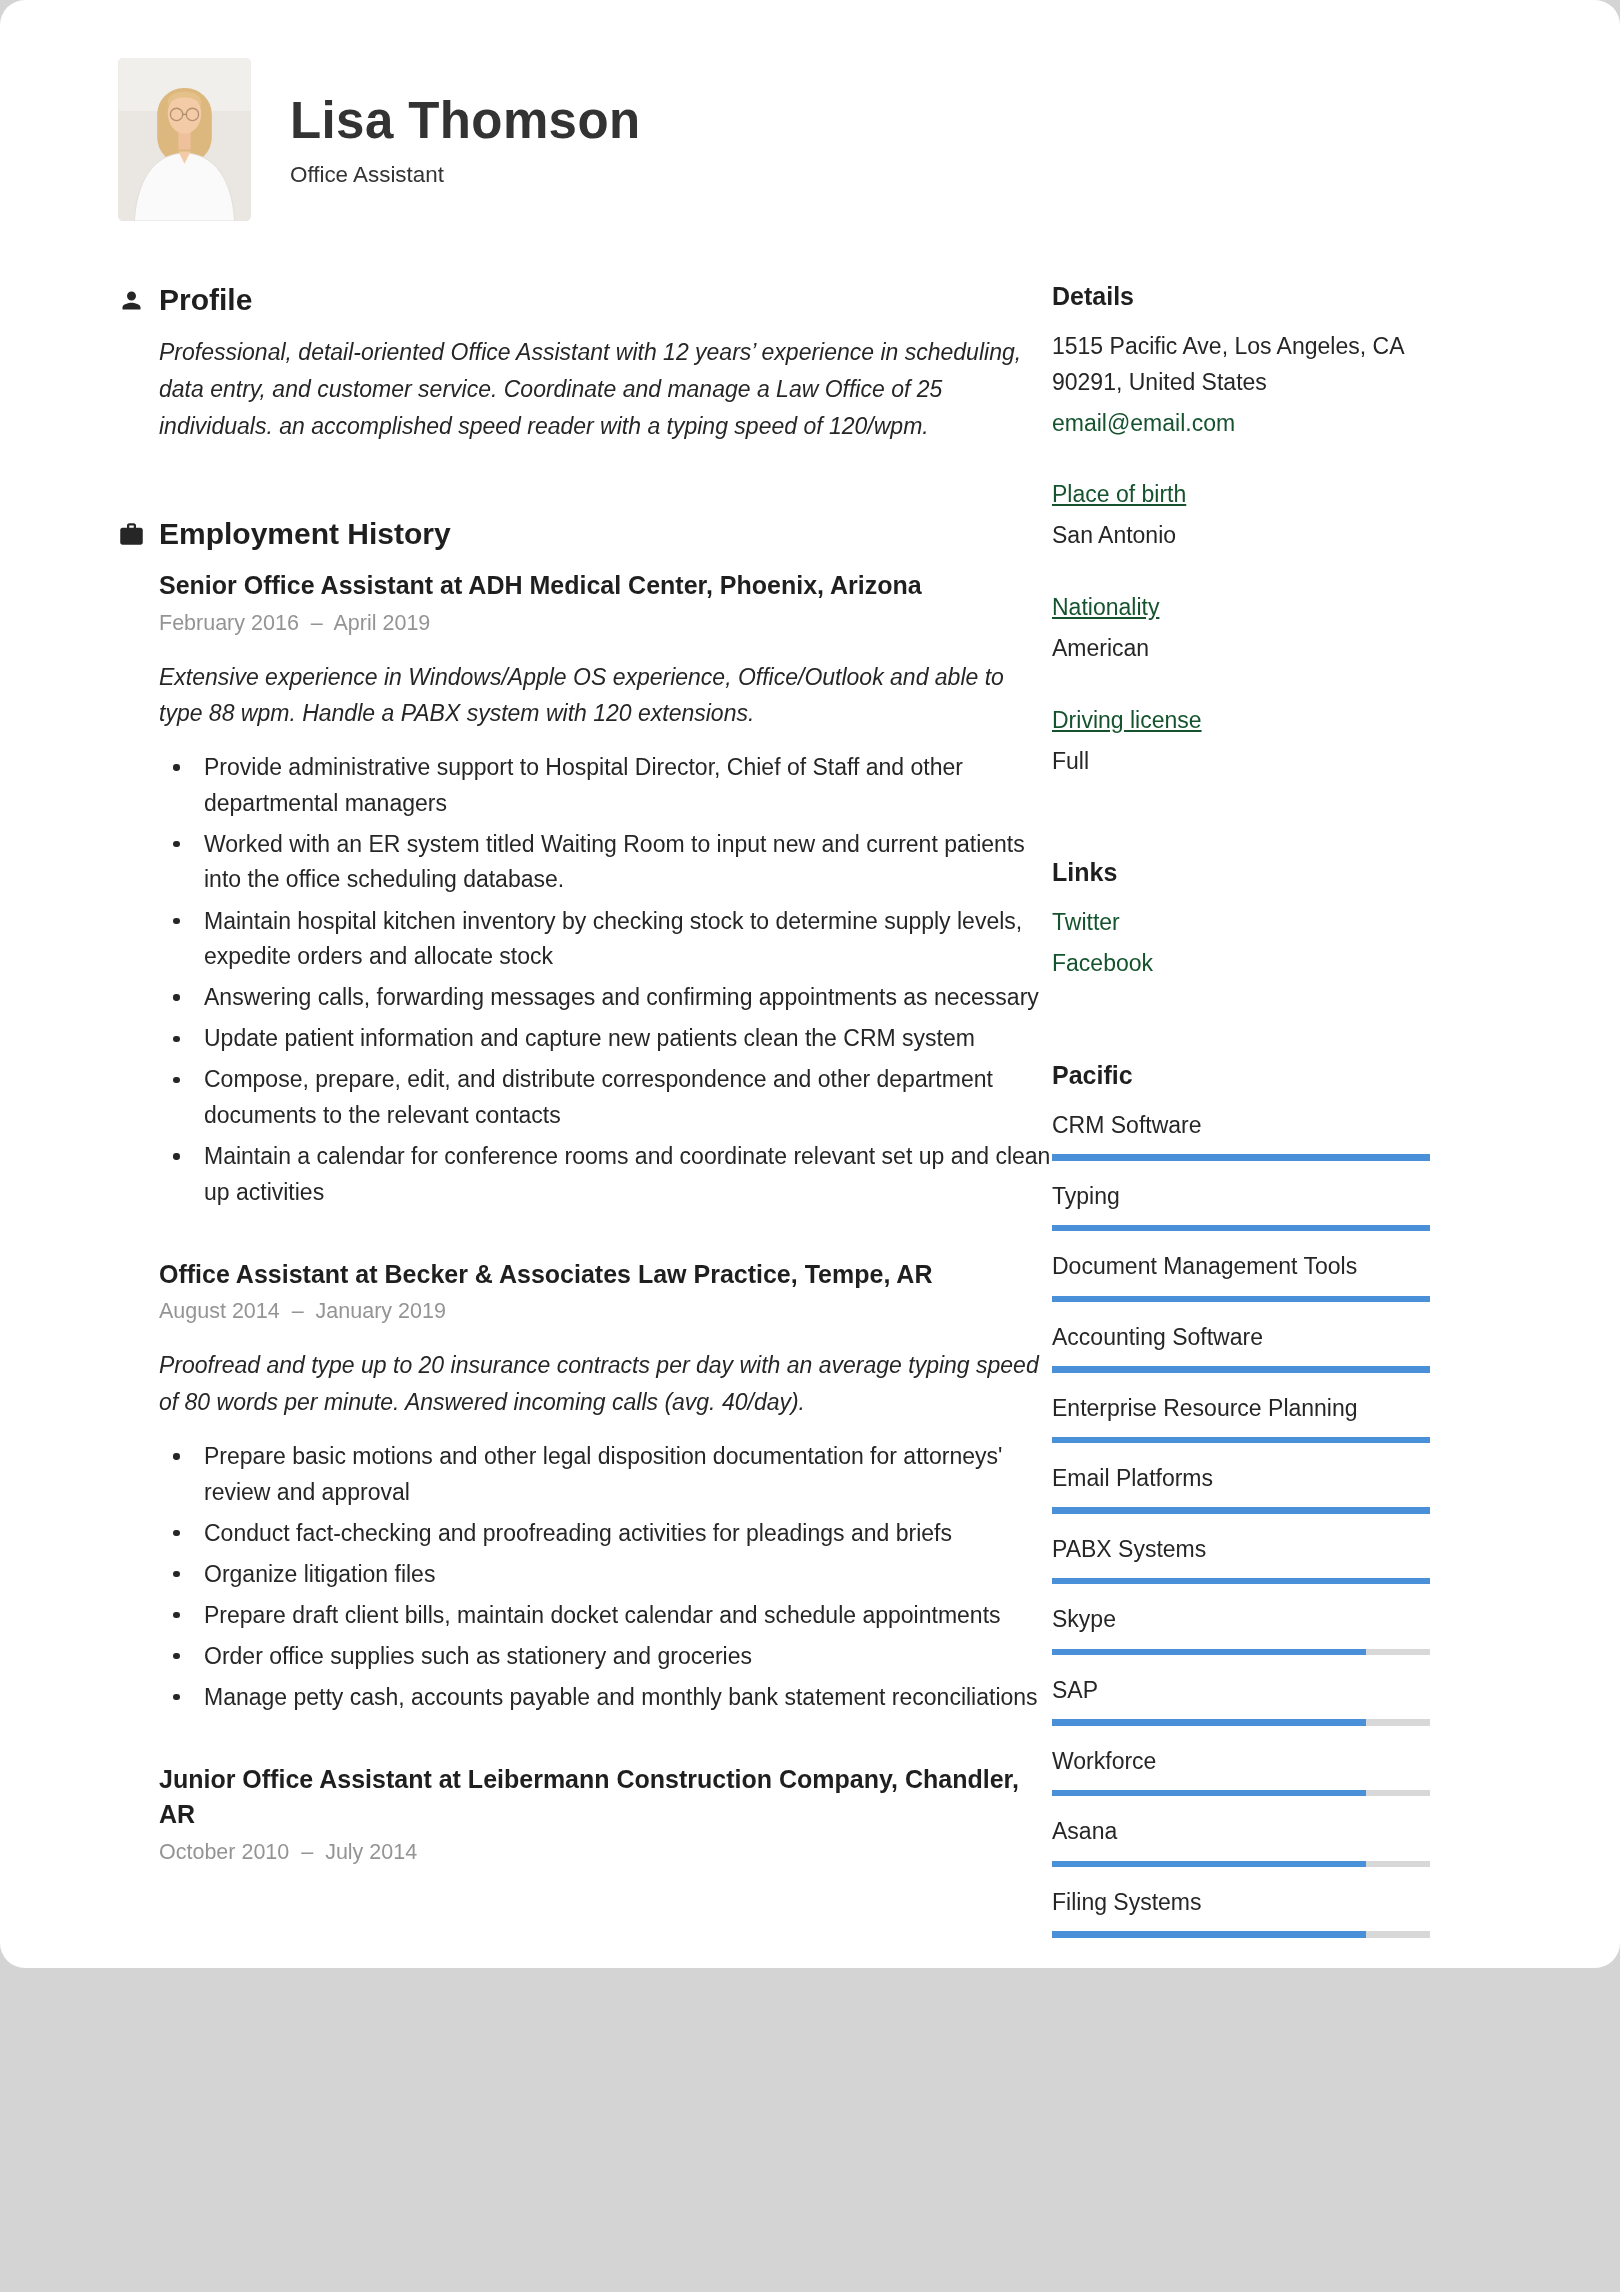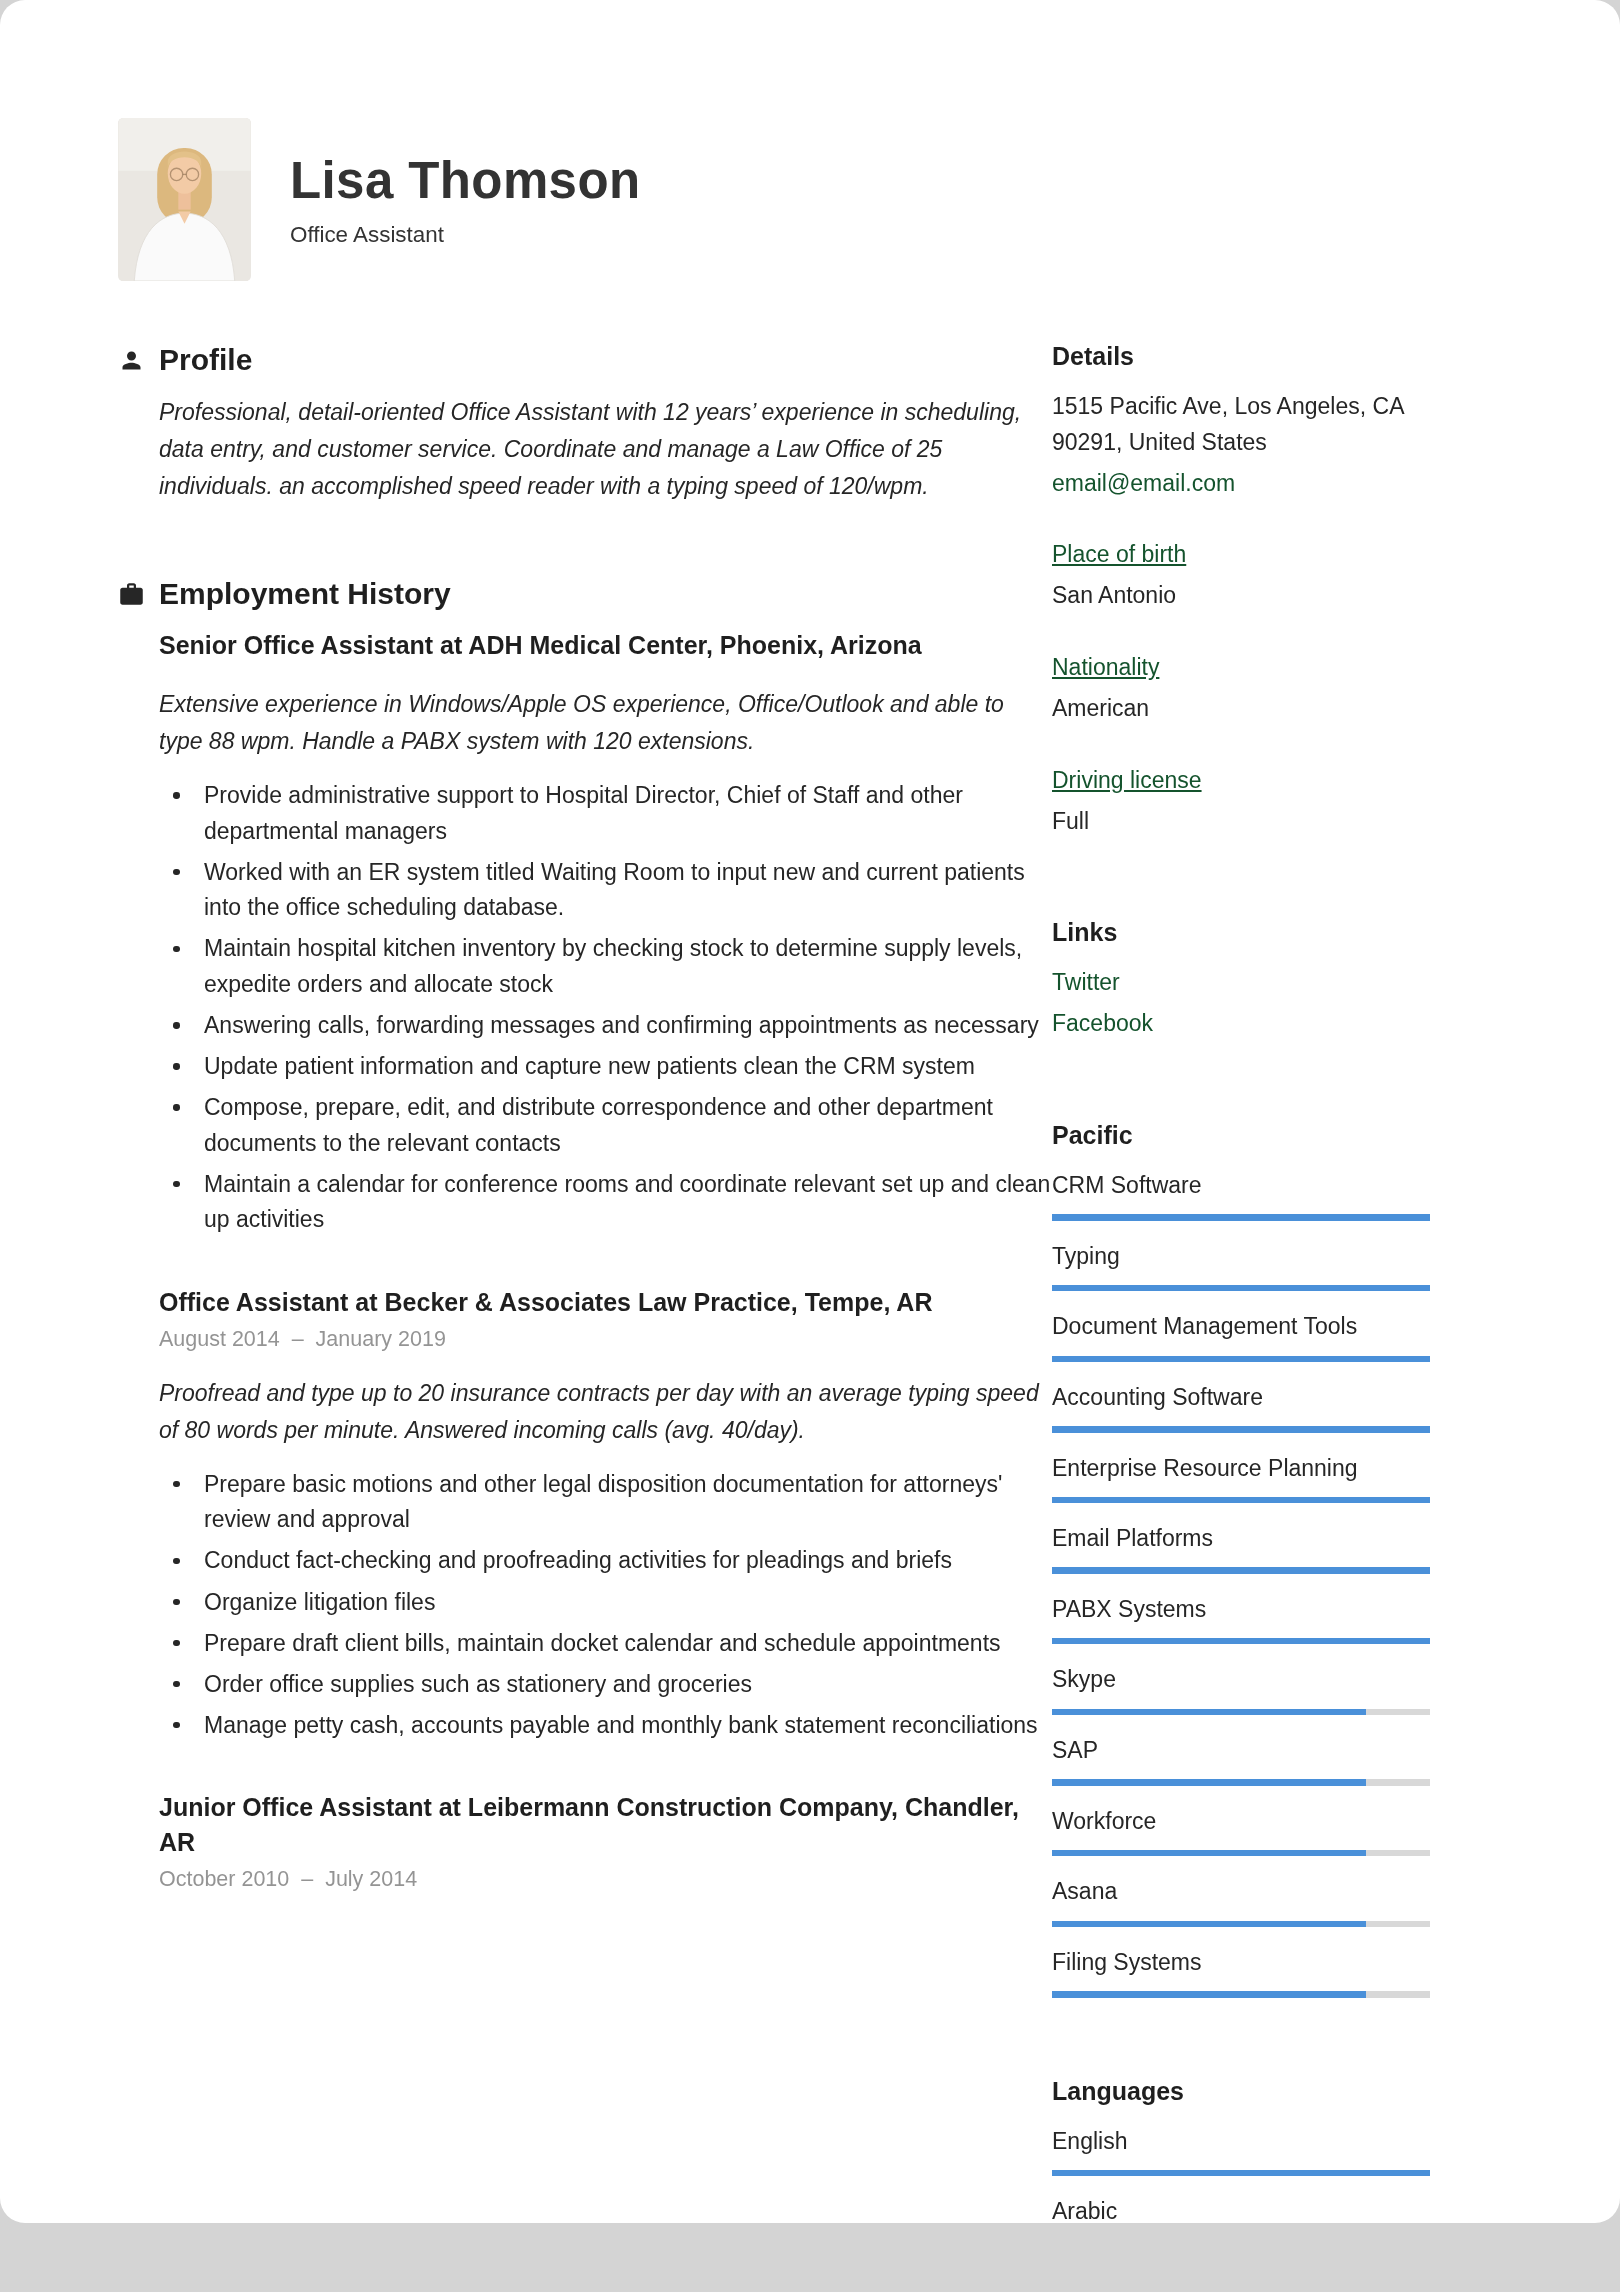--- a/index.html
+++ b/index.html
@@ -5,25 +5,25 @@
   * { margin: 0; padding: 0; box-sizing: border-box; }
   html, body { background: #d4d4d4; }
   body {
     font-family: "Liberation Sans", sans-serif;
     color: #262626;
     -webkit-font-smoothing: antialiased;
   }
   .page {
     position: relative;
     width: 1620px;
-    height: 2223px;
+    height: 1968px;
     margin: 0 auto;
     background: #ffffff;
     border-radius: 25px;
-    padding: 118px 107px 0 118px;
+    padding: 58px 107px 0 118px;
     overflow: hidden;
   }
 
   
   .header { display: flex; align-items: center; gap: 39px; }
   .photo {
     width: 133px; height: 163px;
     border-radius: 5.4px;
     overflow: hidden;
     flex: 0 0 133px;
@@ -134,20 +134,21 @@
       <section class="section">
         <span class="section-icon">
           <svg viewBox="0 0 24 24">
               <path d="M20 6h-4V4c0-1.11-.89-2-2-2h-4c-1.11 0-2 .89-2 2v2H4c-1.11 0-1.99.89-1.99 2L2 19c0 1.11.89 2 2 2h16c1.11 0 2-.89 2-2V8c0-1.11-.89-2-2-2zm-6 0h-4V4h4v2z"></path>
             </svg>
         </span>
         <h2 class="section-heading">Employment History</h2>
 
         <article class="job">
           <h3 class="job-title">Senior Office Assistant at ADH Medical Center, Phoenix, Arizona</h3>
+          <div class="job-dates">February 2016  –  April 2019</div>
           <p class="italic-text job-summary">Extensive experience in Windows/Apple OS experience, Office/Outlook and able to type 88 wpm. Handle a PABX system with 120 extensions.</p>
           <ul class="bullet-list">
             <li>Provide administrative support to Hospital Director, Chief of Staff and other departmental managers</li>
             <li>Worked with an ER system titled Waiting Room to input new and current patients into the office scheduling database.</li>
             <li>Maintain hospital kitchen inventory by checking stock to determine supply levels, expedite orders and allocate stock</li>
             <li>Answering calls, forwarding messages and confirming appointments as necessary</li>
             <li>Update patient information and capture new patients clean the CRM system</li>
             <li>Compose, prepare, edit, and distribute correspondence and other department documents to the relevant contacts</li>
             <li>Maintain a calendar for conference rooms and coordinate relevant set up and clean up activities</li>
           </ul>

